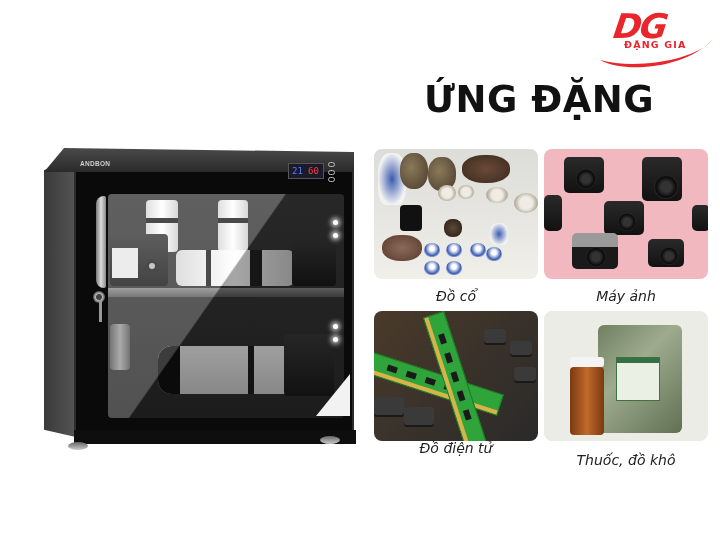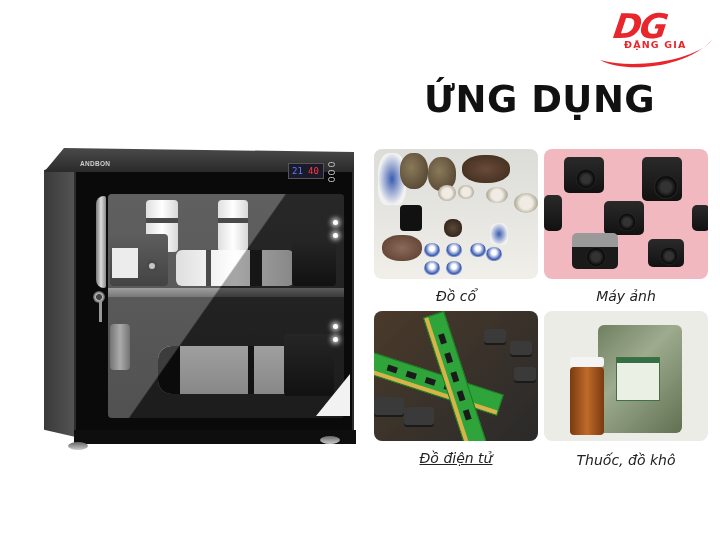--- a/index.html
+++ b/index.html
@@ -81,30 +81,30 @@
 <body>
 
 <div class="logo">
   <span class="dg">DG</span>
   <svg class="swoosh" viewBox="0 0 120 36">
     <path d="M4 26 C 30 40, 90 34, 116 6 C 100 26, 40 36, 4 26 Z" fill="#e8262b"></path>
   </svg>
   <span class="brand">ĐẶNG GIA</span>
 </div>
 
-<div class="title">ỨNG DỤNG</div>
+<div class="title">ỨNG ĐẶNG</div>
 
 <div class="cabinet">
   <div class="cab-side"></div>
   <div class="cab-front"></div>
   <div class="cab-top"></div>
   <span class="brand-label">ANDBON</span>
   <div class="display">
     <span class="hum">21</span>
-    <span class="temp">40</span>
+    <span class="temp">60</span>
   </div>
   <div class="buttons">
       <span></span>
       <span></span>
       <span></span>
     </div>
 
   <div class="glass">
 
     <div class="lens" style="left:38px;top:6px;width:32px;height:52px;">
@@ -205,21 +205,21 @@
   </div>
   <div class="obj ram" style="left:30px;top:40px;width:140px;height:22px;transform:rotate(72deg);transform-origin:left top;left:70px;top:0px;">
     <div class="chip" style="left:20px;top:6px;"></div>
       <div class="chip" style="left:40px;top:6px;"></div>
       <div class="chip" style="left:60px;top:6px;"></div>
       <div class="chip" style="left:80px;top:6px;"></div>
       <div class="chip" style="left:100px;top:6px;"></div>
     <div class="pins"></div>
   </div>
 </div>
-<div class="tile-label" style="left:374px;top:450px;text-decoration:underline;">Đồ điện tử</div>
+<div class="tile-label" style="left:374px;top:440px;">Đồ điện tử</div>
 
 <div class="tile t4">
   <div class="obj bag" style="left:54px;top:14px;width:84px;height:108px;">
     <div class="obj bag-label" style="left:18px;top:32px;width:44px;height:44px;">
         <div class="hdr"></div>
       </div>
   </div>
   <div class="obj bottle-cap" style="left:26px;top:46px;width:34px;height:10px;"></div>
   <div class="obj bottle" style="left:26px;top:56px;width:34px;height:68px;"></div>
 </div>

